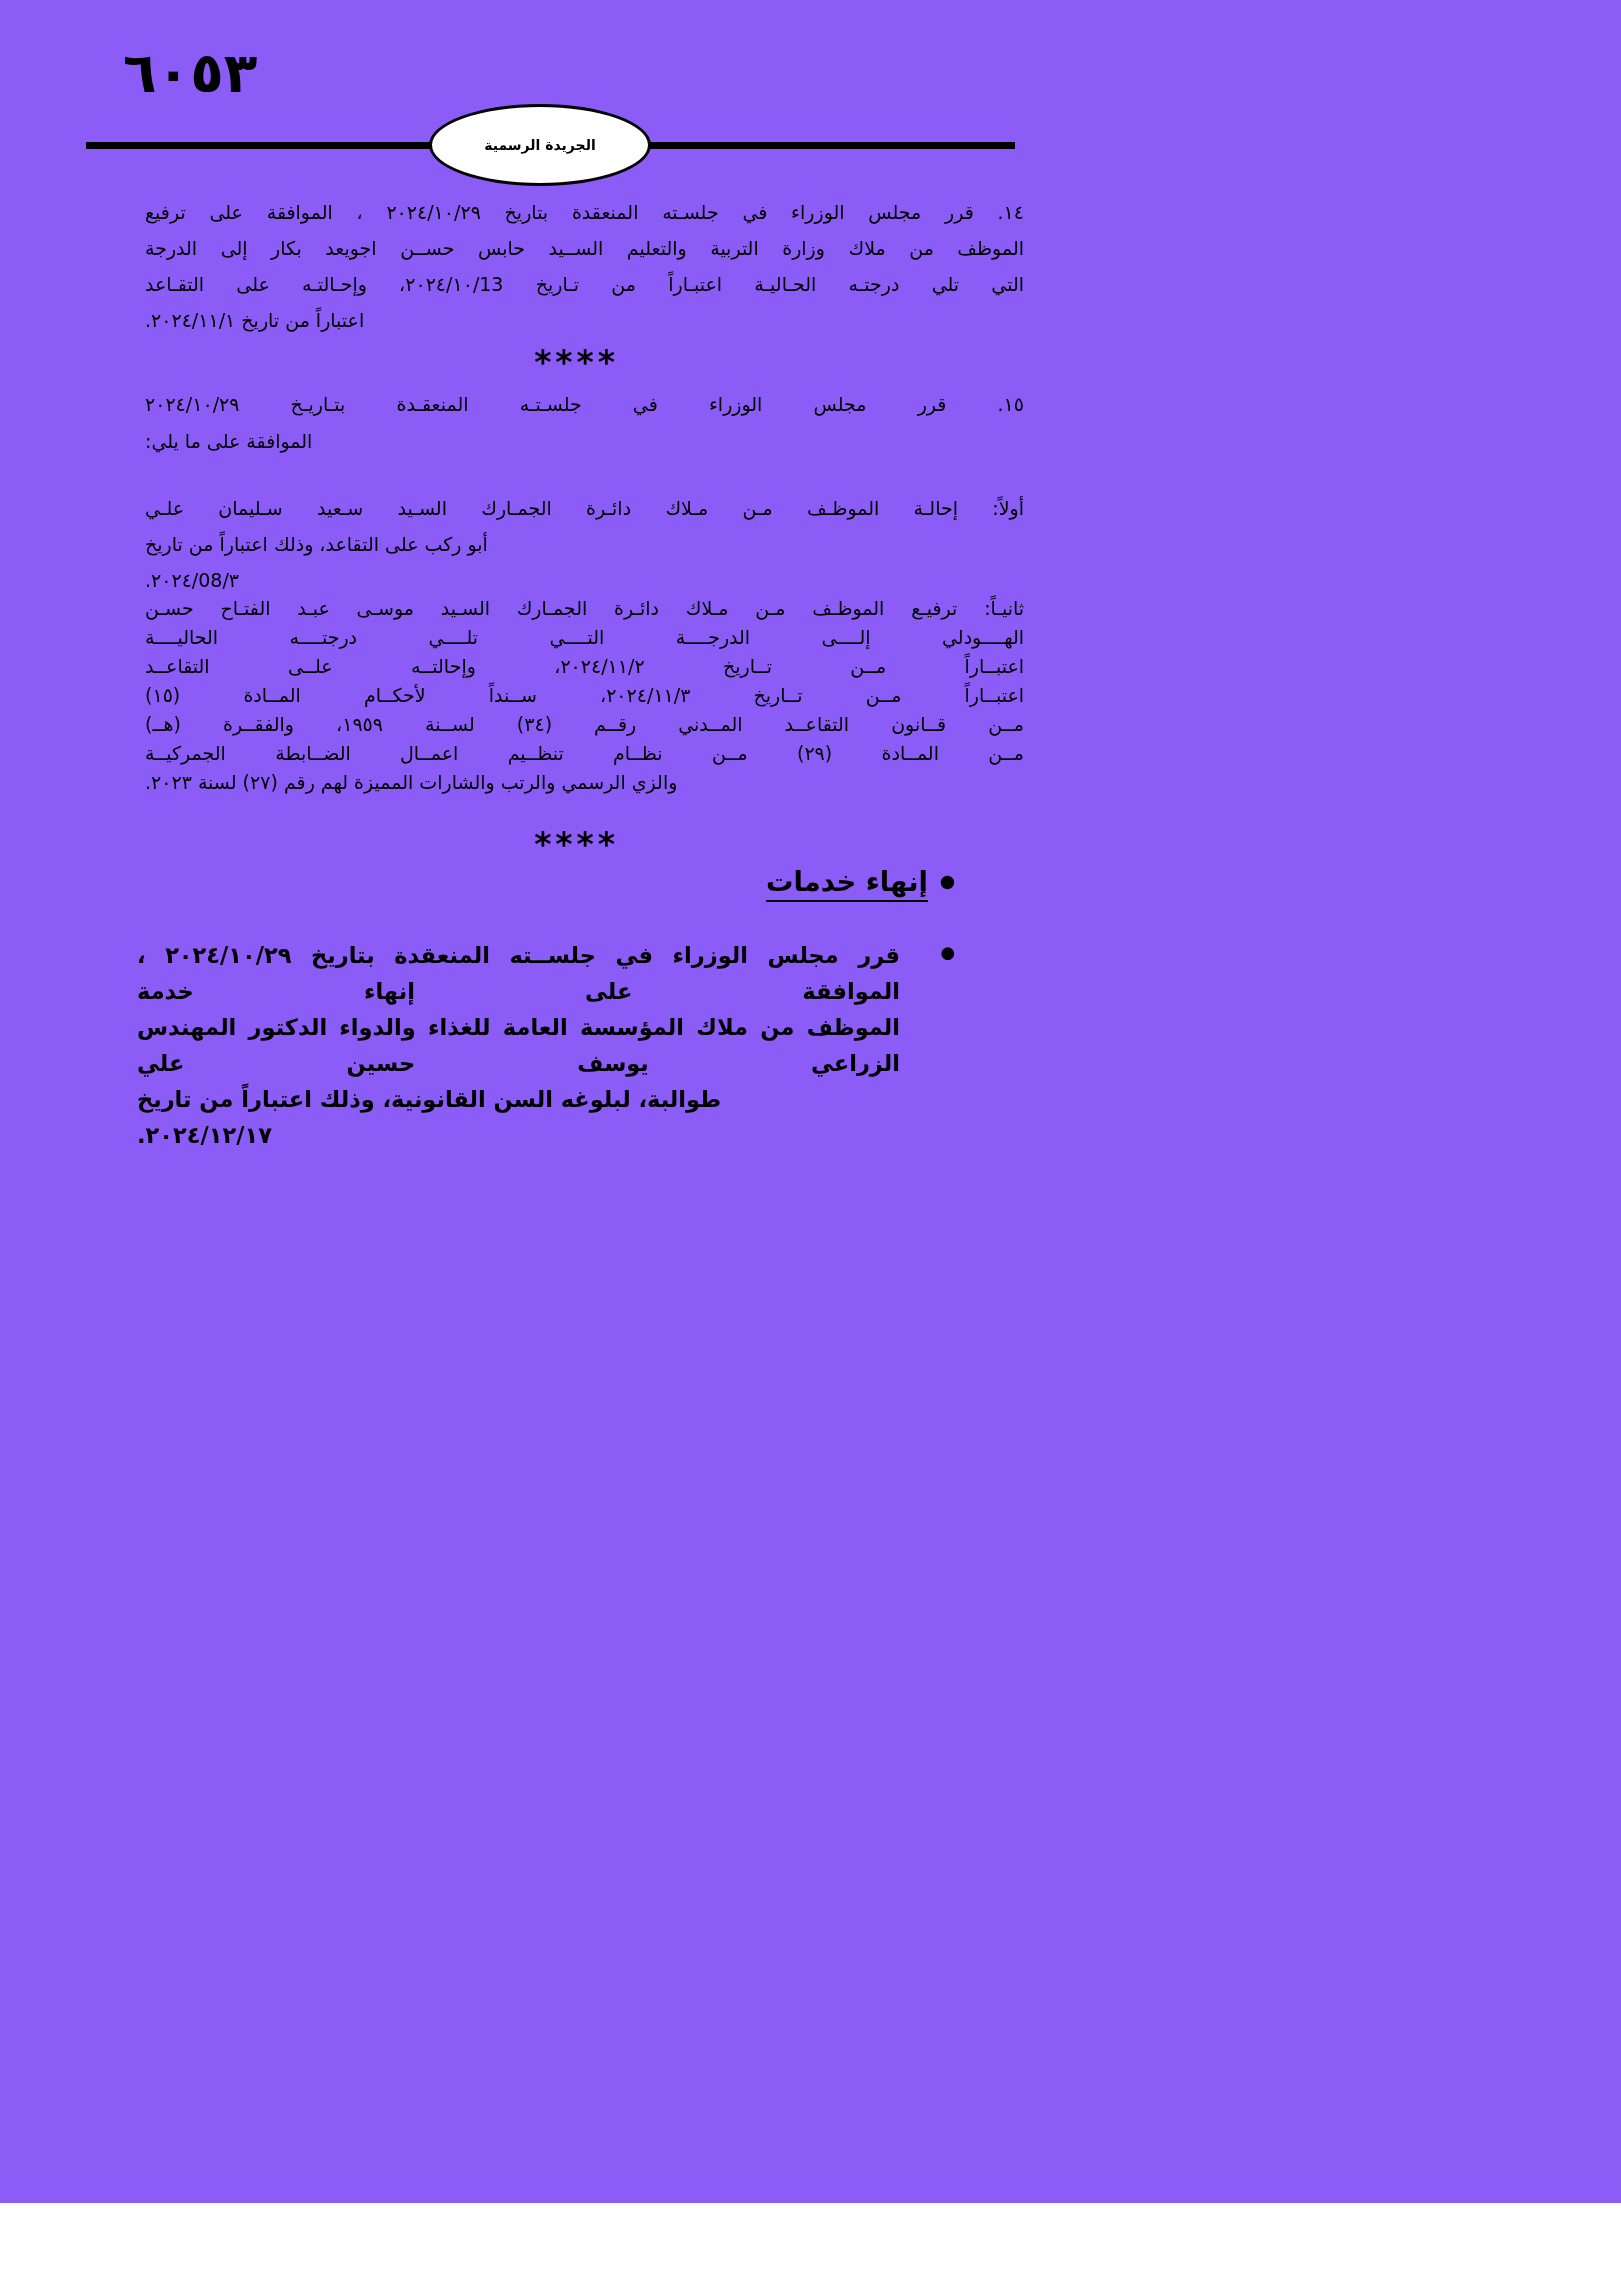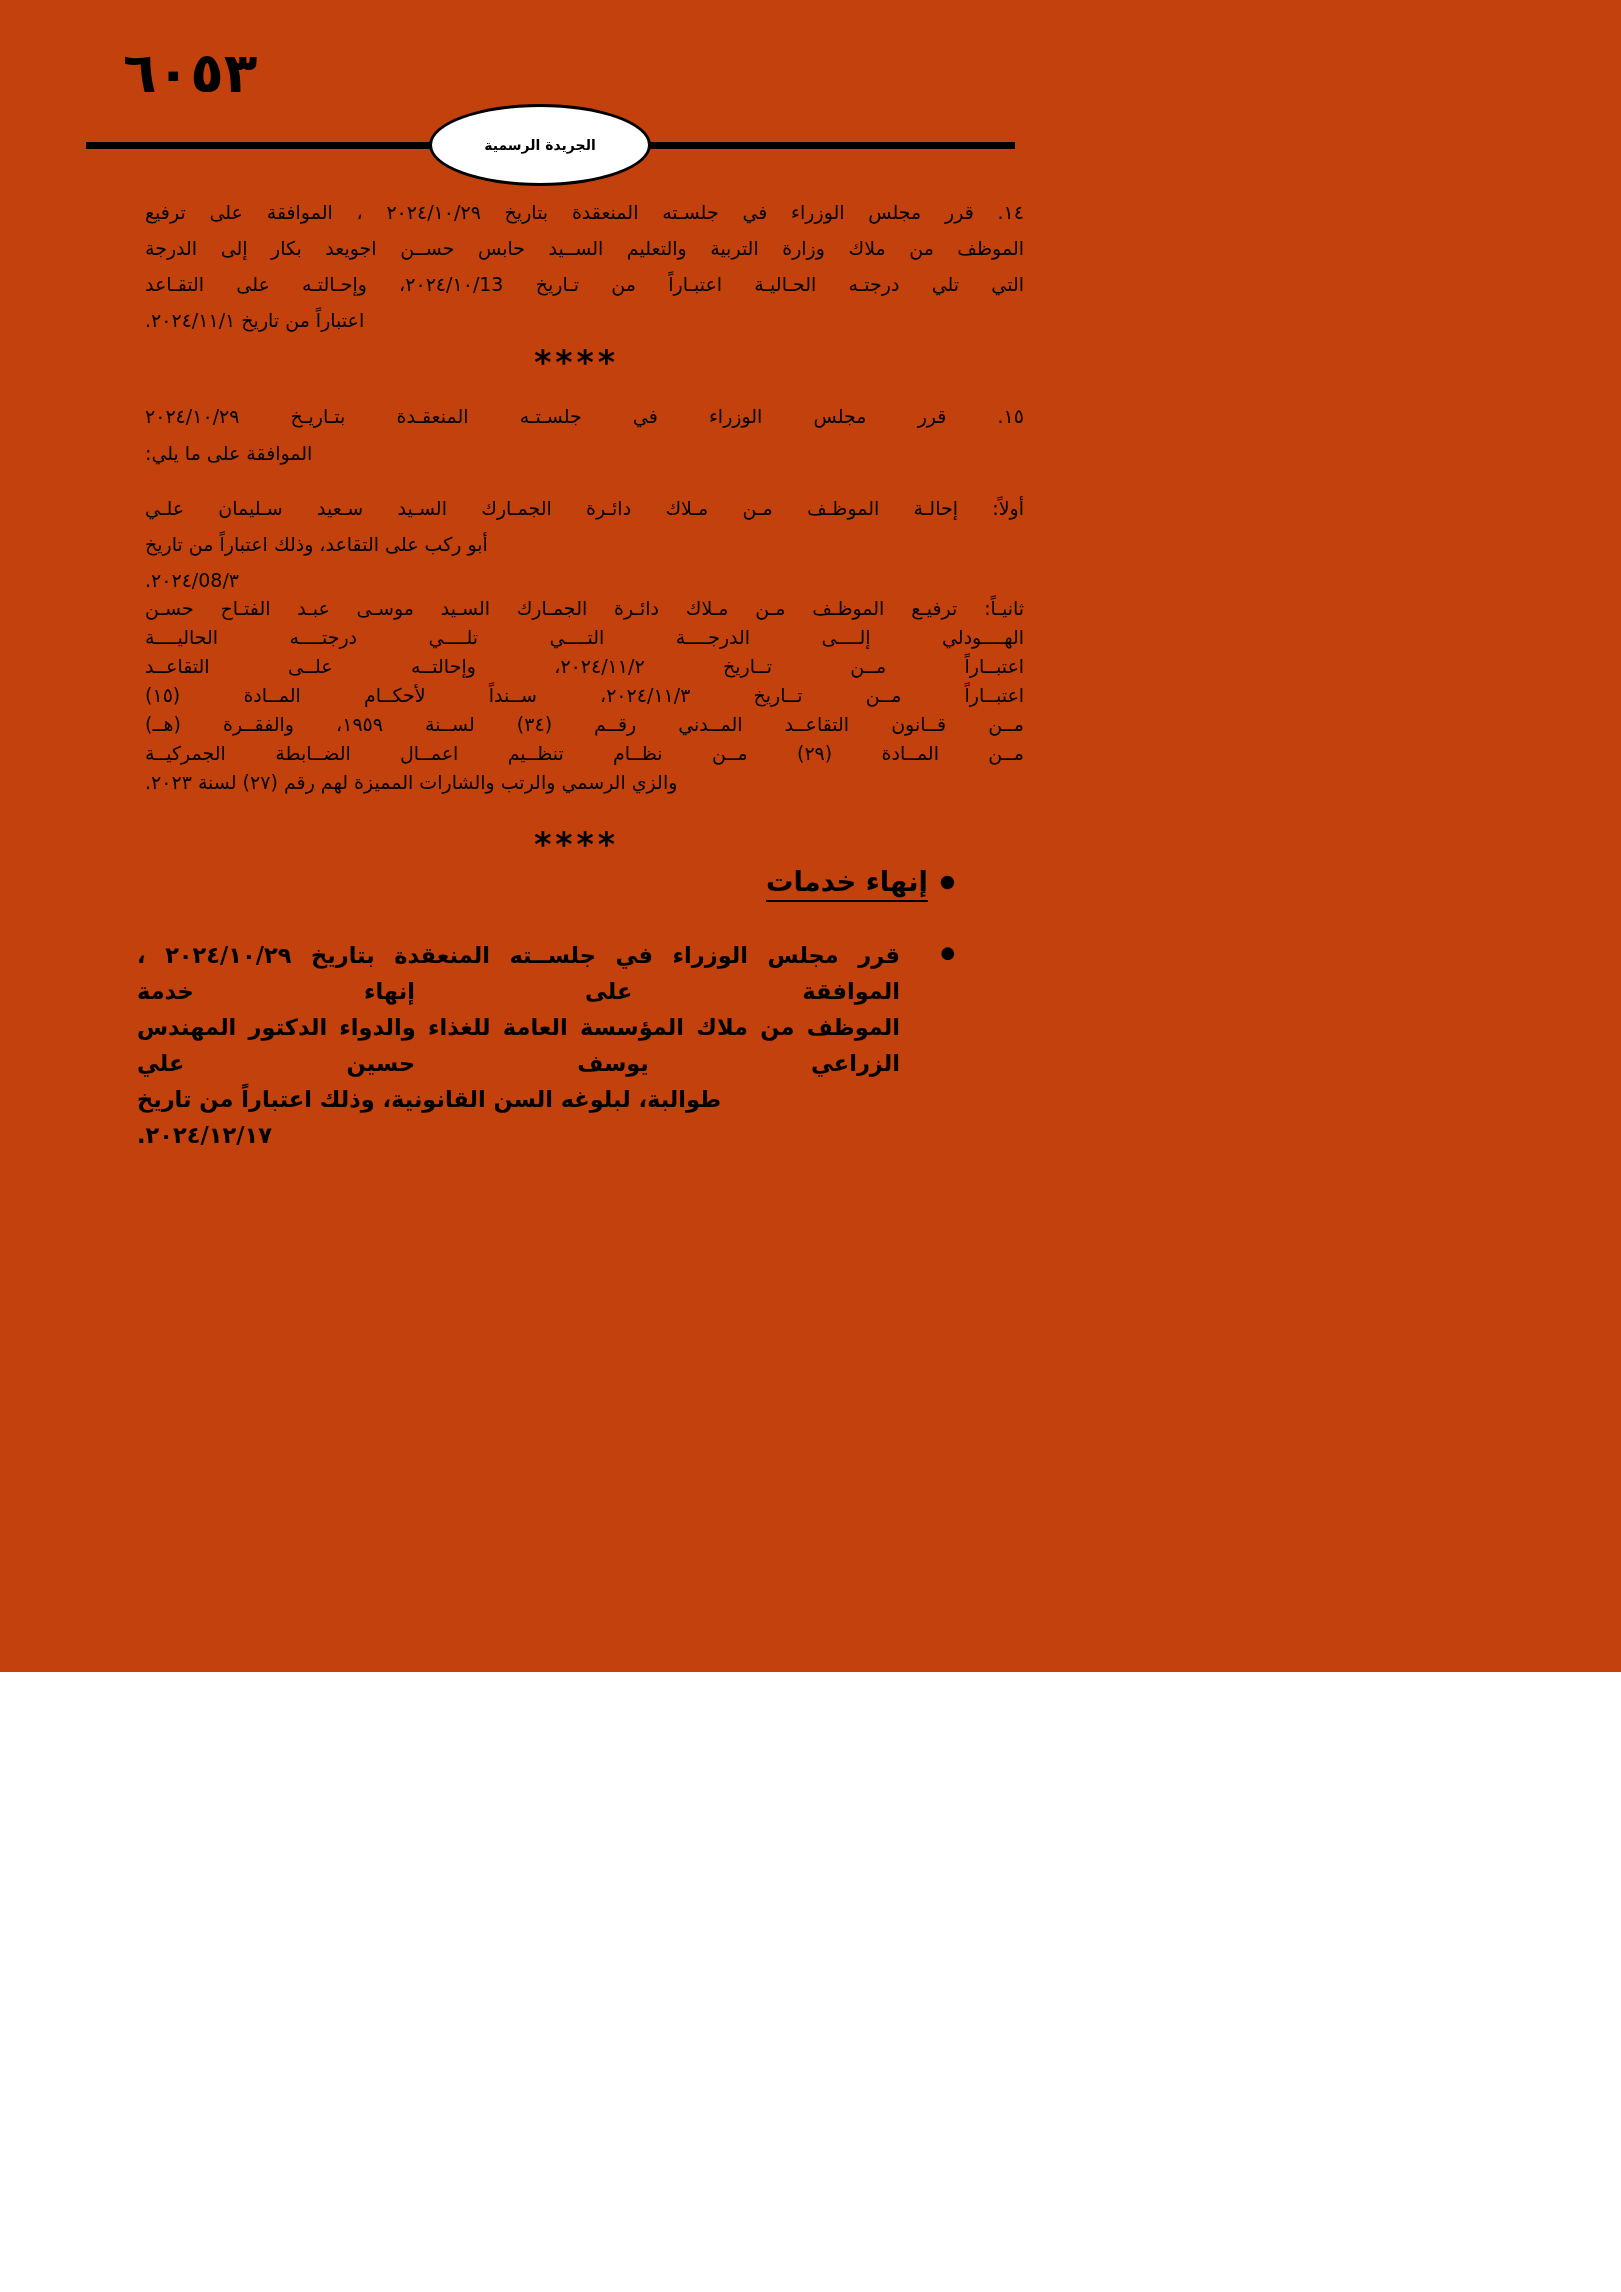--- a/index.html
+++ b/index.html
@@ -1,20 +1,20 @@
 <!DOCTYPE html>
 <html lang="ar"><head>
 <meta charset="utf-8">
 <style>
   html, body { margin:0; padding:0; background:#ffffff; }
   .page {
     position: relative;
     width: 1621px;
-    height: 1672px;
-    background: #c2410c;
+    height: 2203px;
+    background: #8b5cf6;
     color: #000000;
     font-family: "DejaVu Sans", sans-serif;
     overflow: hidden;
   }
 
   .pagenum {
     position: absolute;
     left: 123px;
     top: 41px;
     font-size: 55px;
@@ -64,21 +64,21 @@
     text-align: justify;
     text-align-last: justify;
     text-justify: inter-word;
   }
   .line-end { text-align: left; }
   .pr452 { padding-right: 443px; }
   .pr157 { padding-right: 154px; }
   .pr110 { padding-right: 108px; }
 
   .b14    { top: 194px; line-height: 36px; }
-  .b15    { top: 386px; line-height: 37px; margin-top: 12px; }
+  .b15    { top: 386px; line-height: 37px; }
   .bAwal  { top: 490px; line-height: 36px; }
   .bThani { top: 594px; line-height: 29px; }
 
   .stars {
     position: absolute;
     left: 137px;
     width: 879px;
     text-align: center;
     font-size: 33px;
     font-weight: bold;

